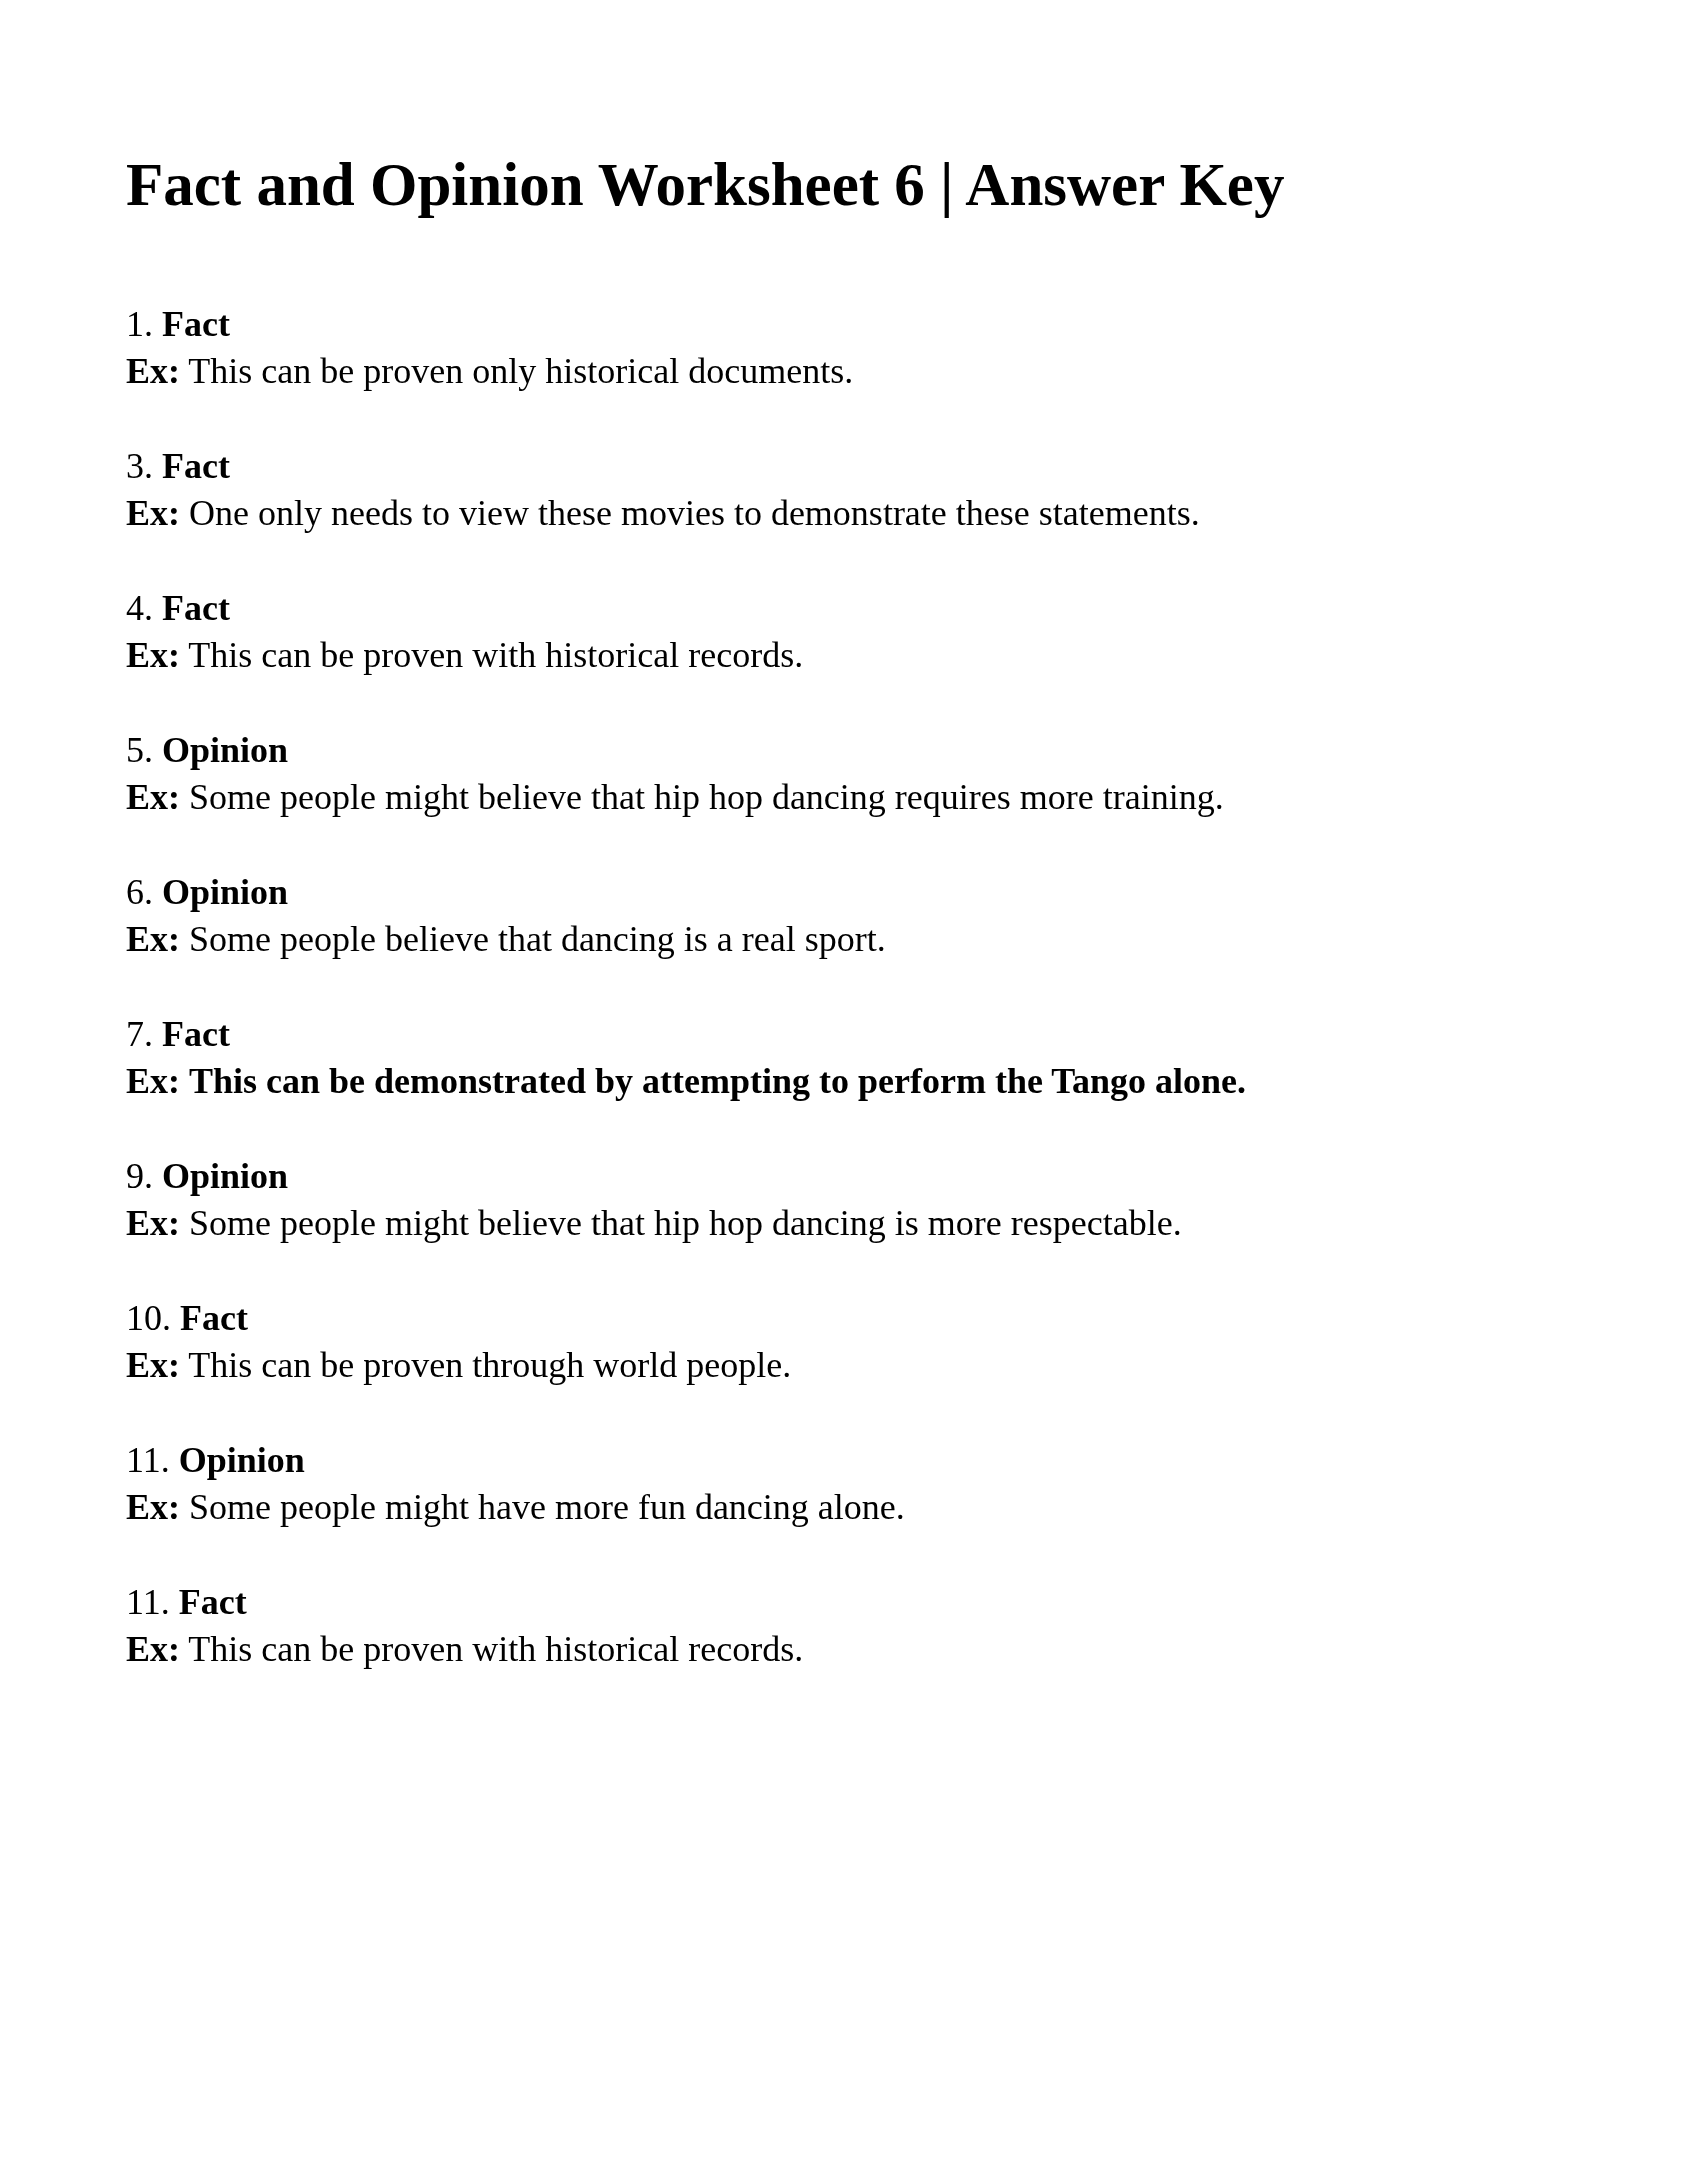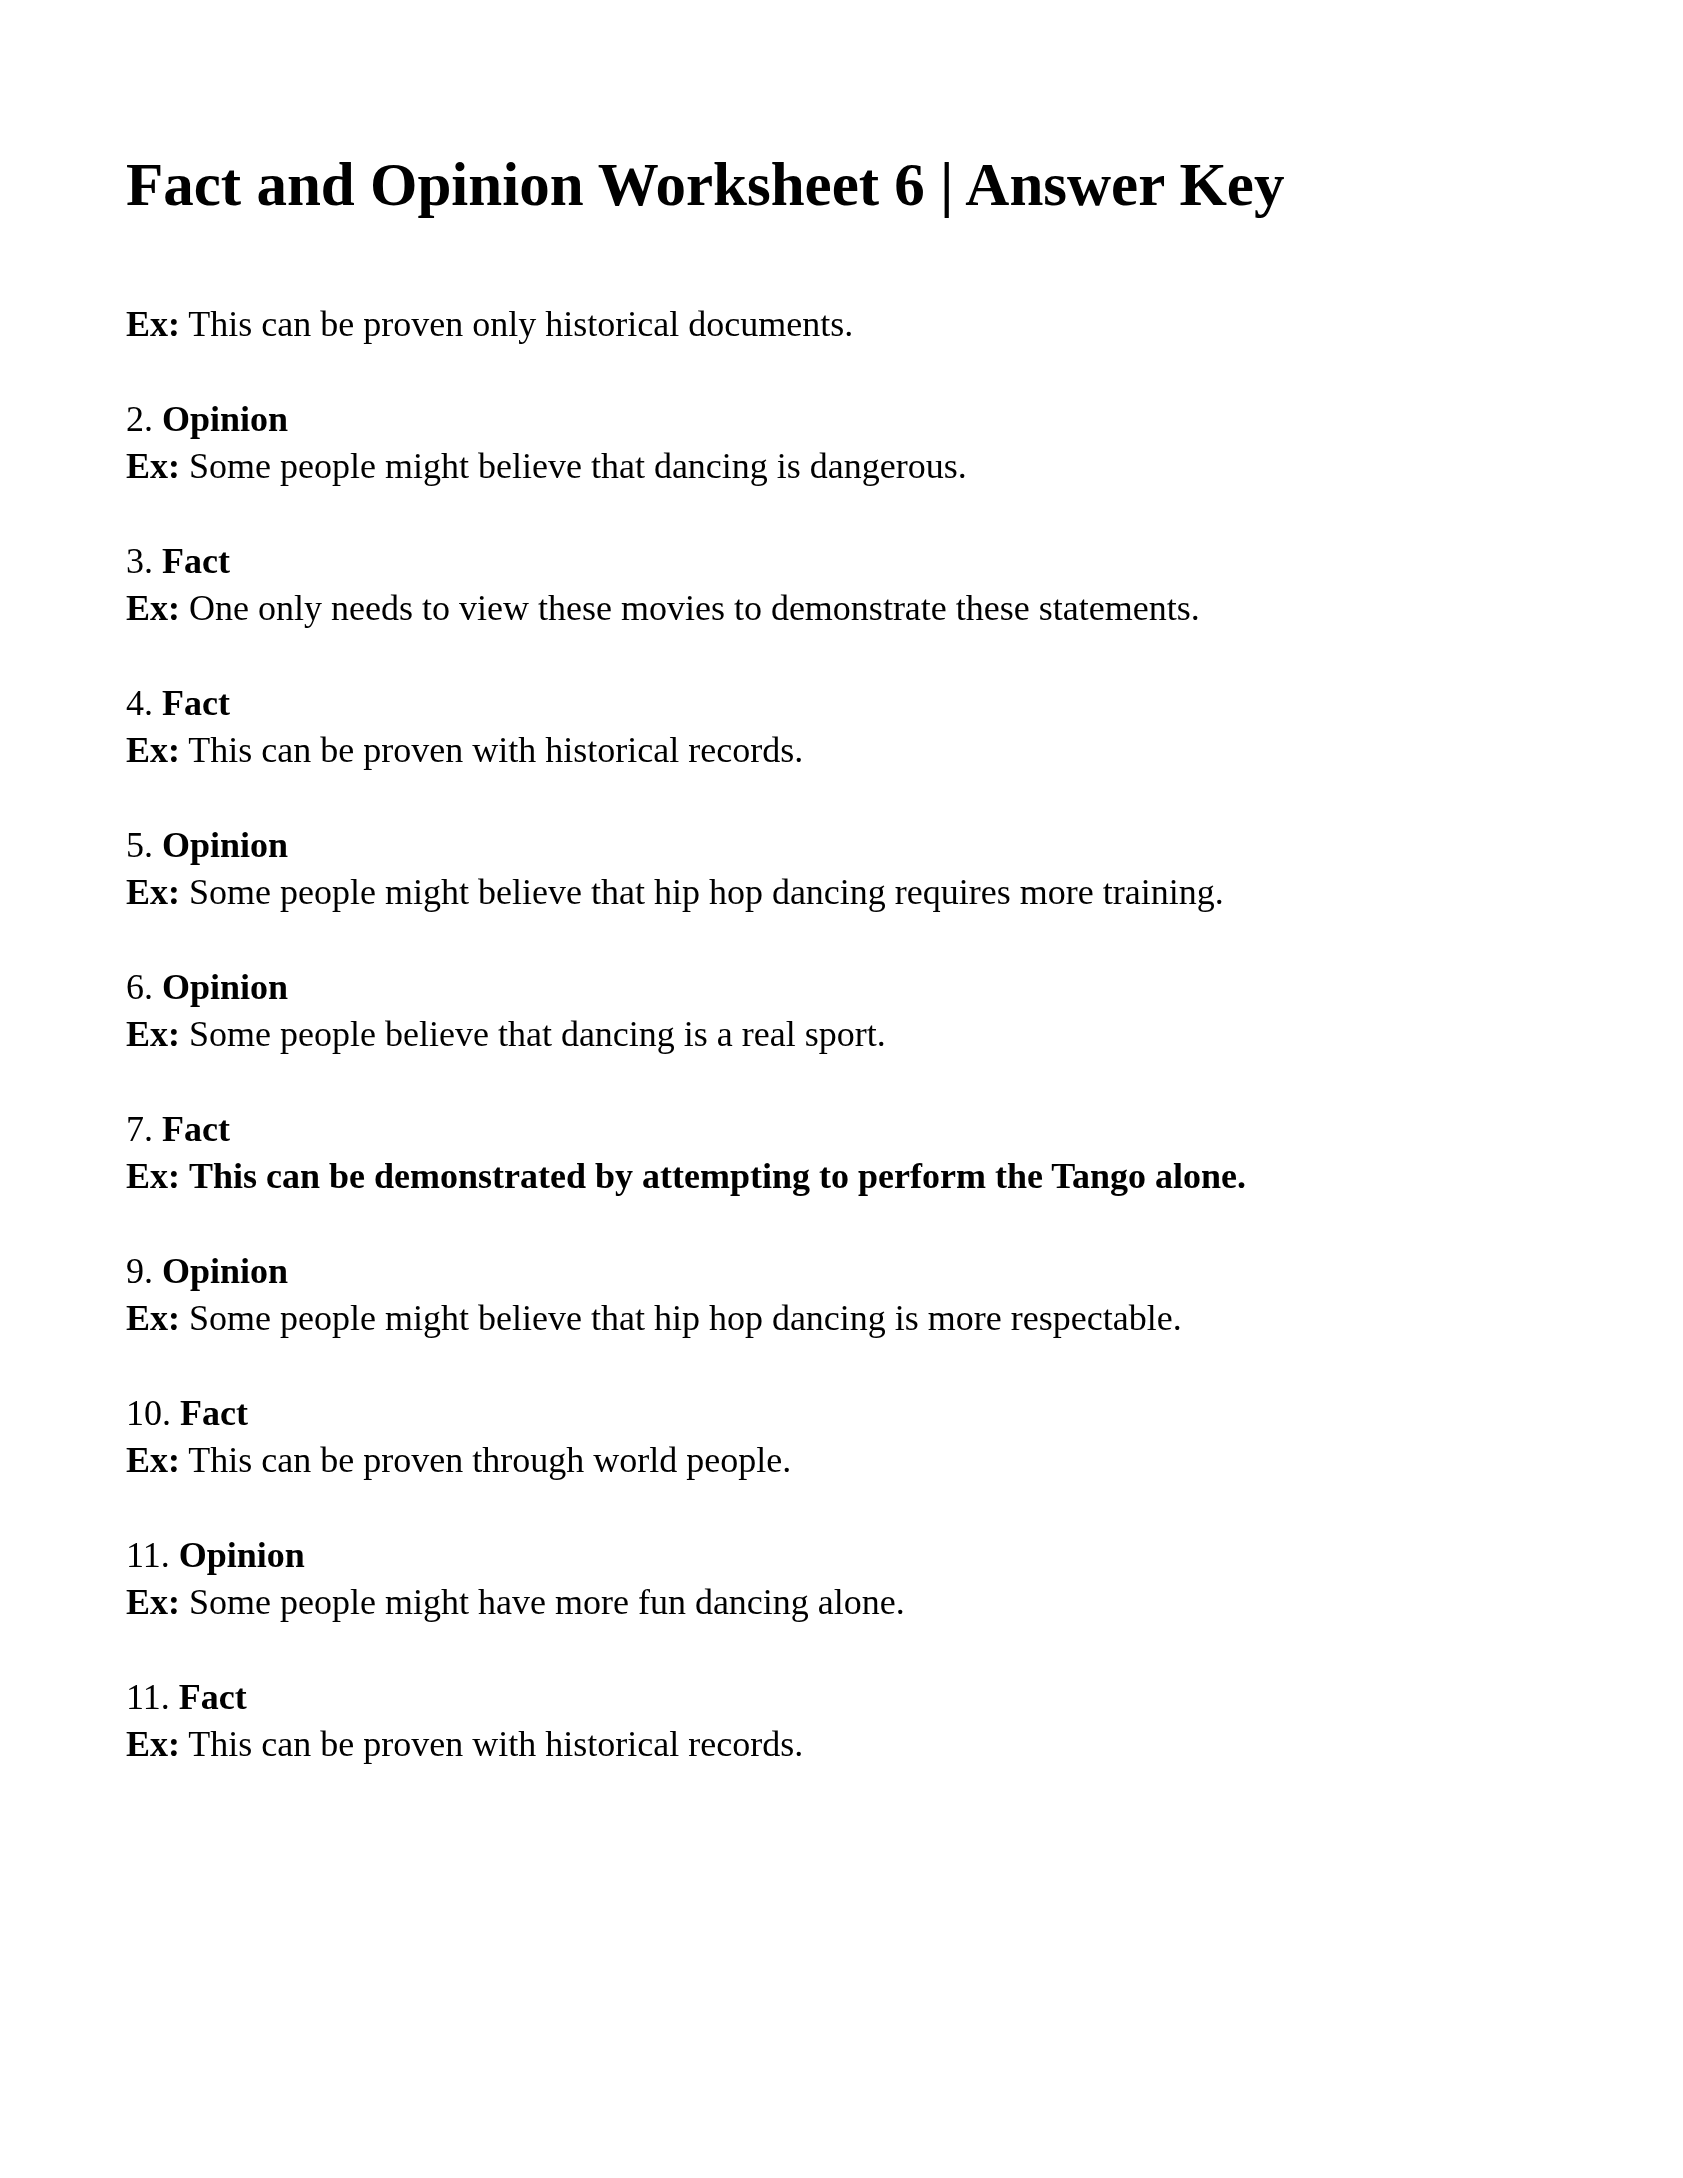--- a/index.html
+++ b/index.html
@@ -39,27 +39,24 @@
   .item .example { font-weight: normal; }
   .item .line2.all-bold .example { font-weight: bold; }
 </style>
 </head>
 <body>
 
 <div class="page">
   <h1 class="doc-title">Fact and Opinion Worksheet 6 | Answer Key</h1>
   <div id="answer-list">
   <div class="item">
+    <div class="line1"><span class="num">1.</span> <span class="answer">Fact</span></div>
     <div class="line2"><span class="ex">Ex:</span> <span class="example">This can be proven only historical documents.</span></div>
   </div>
 
-  <div class="item">
-    <div class="line1"><span class="num">2.</span> <span class="answer">Opinion</span></div>
-    <div class="line2"><span class="ex">Ex:</span> <span class="example">Some people might believe that dancing is dangerous.</span></div>
-  </div>
 
   <div class="item">
     <div class="line1"><span class="num">3.</span> <span class="answer">Fact</span></div>
     <div class="line2"><span class="ex">Ex:</span> <span class="example">One only needs to view these movies to demonstrate these statements.</span></div>
   </div>
 
   <div class="item">
     <div class="line1"><span class="num">4.</span> <span class="answer">Fact</span></div>
     <div class="line2"><span class="ex">Ex:</span> <span class="example">This can be proven with historical records.</span></div>
   </div>

